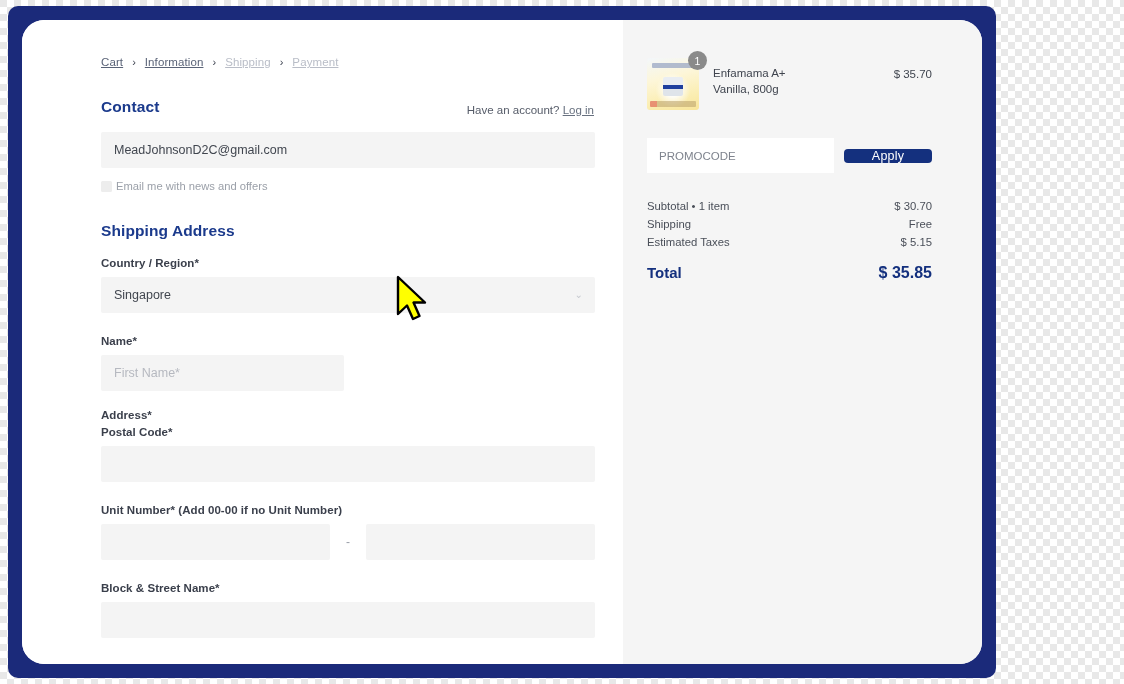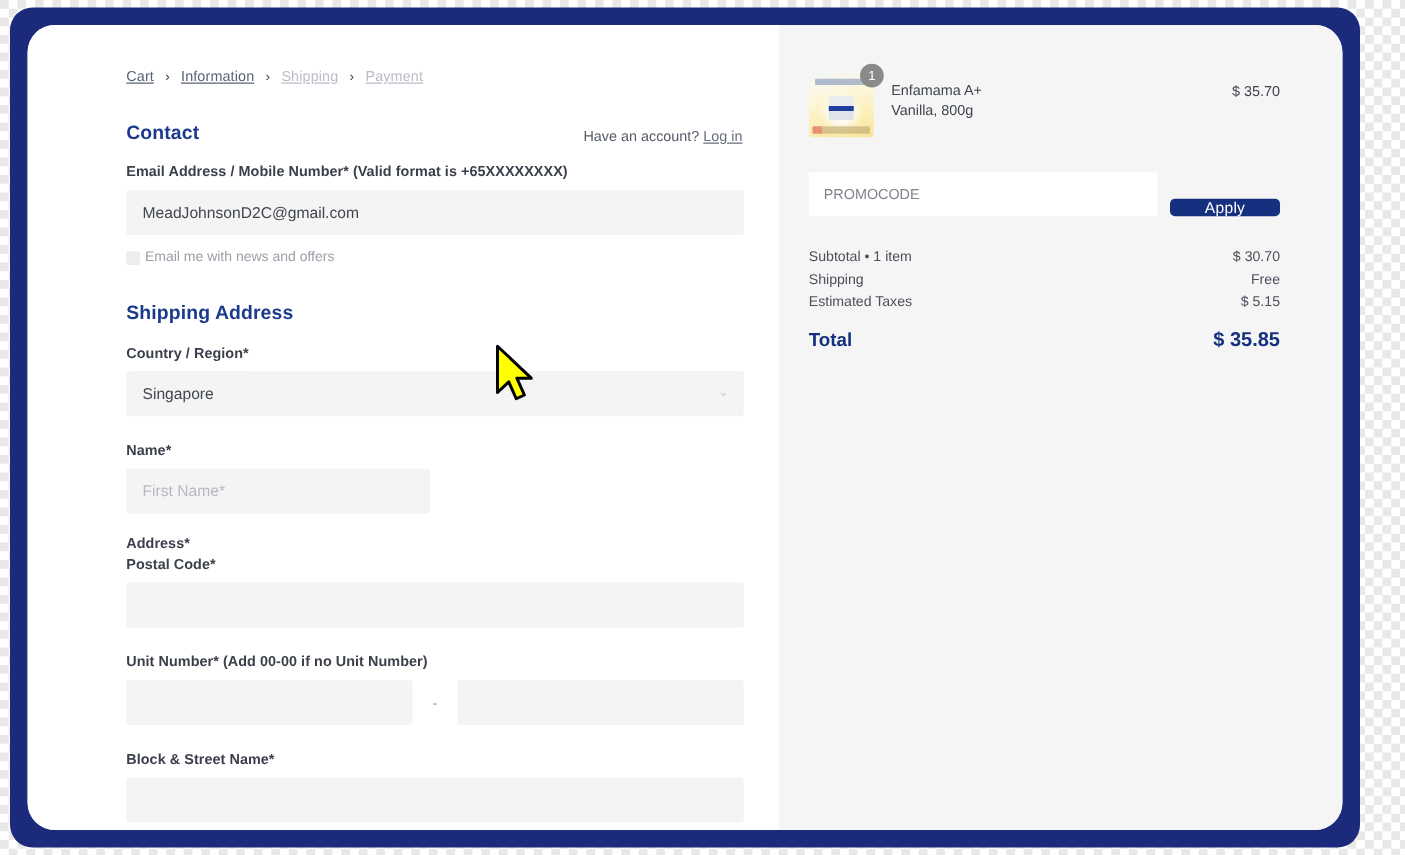--- a/index.html
+++ b/index.html
@@ -14,23 +14,23 @@
   body {
     background:
       repeating-conic-gradient(#ffffff 0% 25%, #e8e8e8 0% 50%) 0 0 / 14px 14px;
     position: relative;
   }
 
   
   #device-frame {
     position: absolute;
     left: 8px;  top: 6px;
-    width: 1080px; height: 672px;
+    width: 988px; height: 672px;
     background: #1b2a7a;
-    border-radius: 18px;
+    border-radius: 10px;
     padding: 14px;
   }
 
   #viewport {
     width: 100%; height: 100%;
     background: #ffffff;
     border-radius: 22px;
     overflow: hidden;
     position: relative;
     display: flex;
@@ -240,21 +240,21 @@
   }
   #line-price {
     font-size: 11.5px;
     color: #3f444e;
     padding-top: 10px;
     white-space: nowrap;
   }
 
   #promo-row {
     display: flex;
-    align-items: flex-end;
+    align-items: center;
     gap: 10px;
     margin-bottom: 27px;
   }
   #promo-input {
     flex: 1;
     background: #ffffff;
     border: none;
     height: 35px;
     font-size: 11.5px;
     color: #7e838d;
@@ -323,21 +323,20 @@
         </div>
 
         <div id="contact-row">
           <div class="section-head">Contact</div>
           <div id="account-note">
             <span>Have an account?</span>
             <span id="login-link">Log in</span>
           </div>
         </div>
 
-        <div class="field-label">Email Address / Mobile Number* (Valid format is +65XXXXXXXX)</div>
         <input class="input-box" id="email-input" value="MeadJohnsonD2C@gmail.com" style="">
 
         <div class="checkrow">
           <span class="checkbox"></span>
           <span class="checkrow-label">Email me with news and offers</span>
         </div>
 
         <div class="section-head" id="shipping-head">Shipping Address</div>
 
         <div class="field-label">Country / Region*</div>

